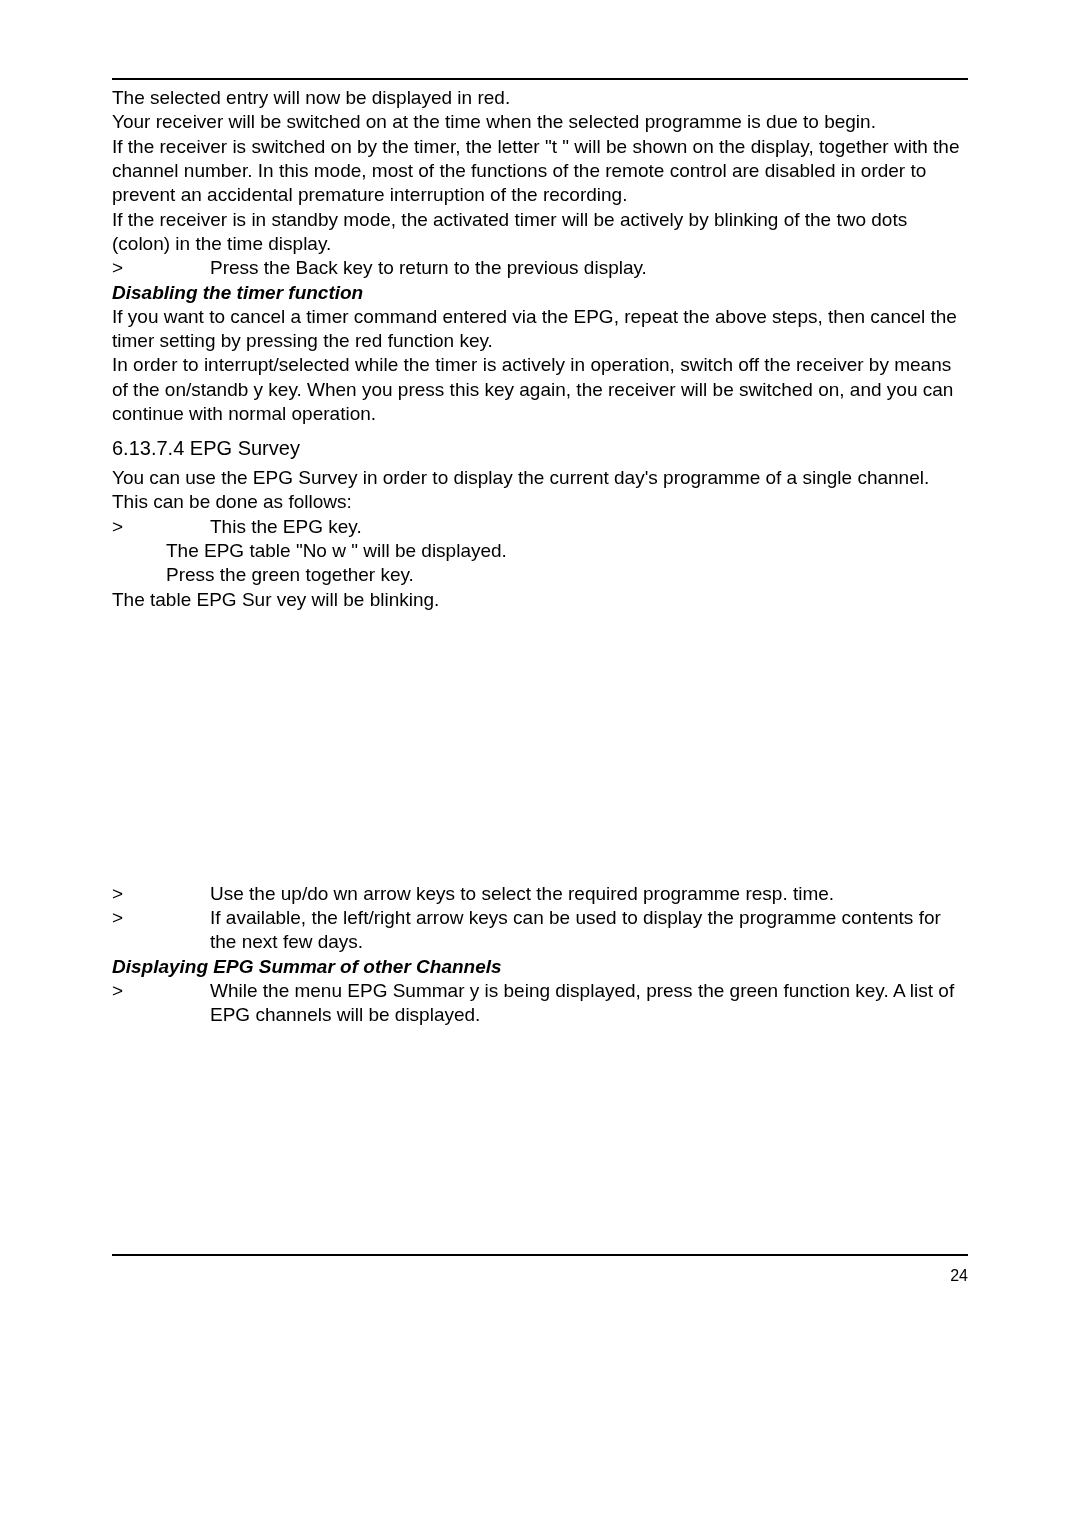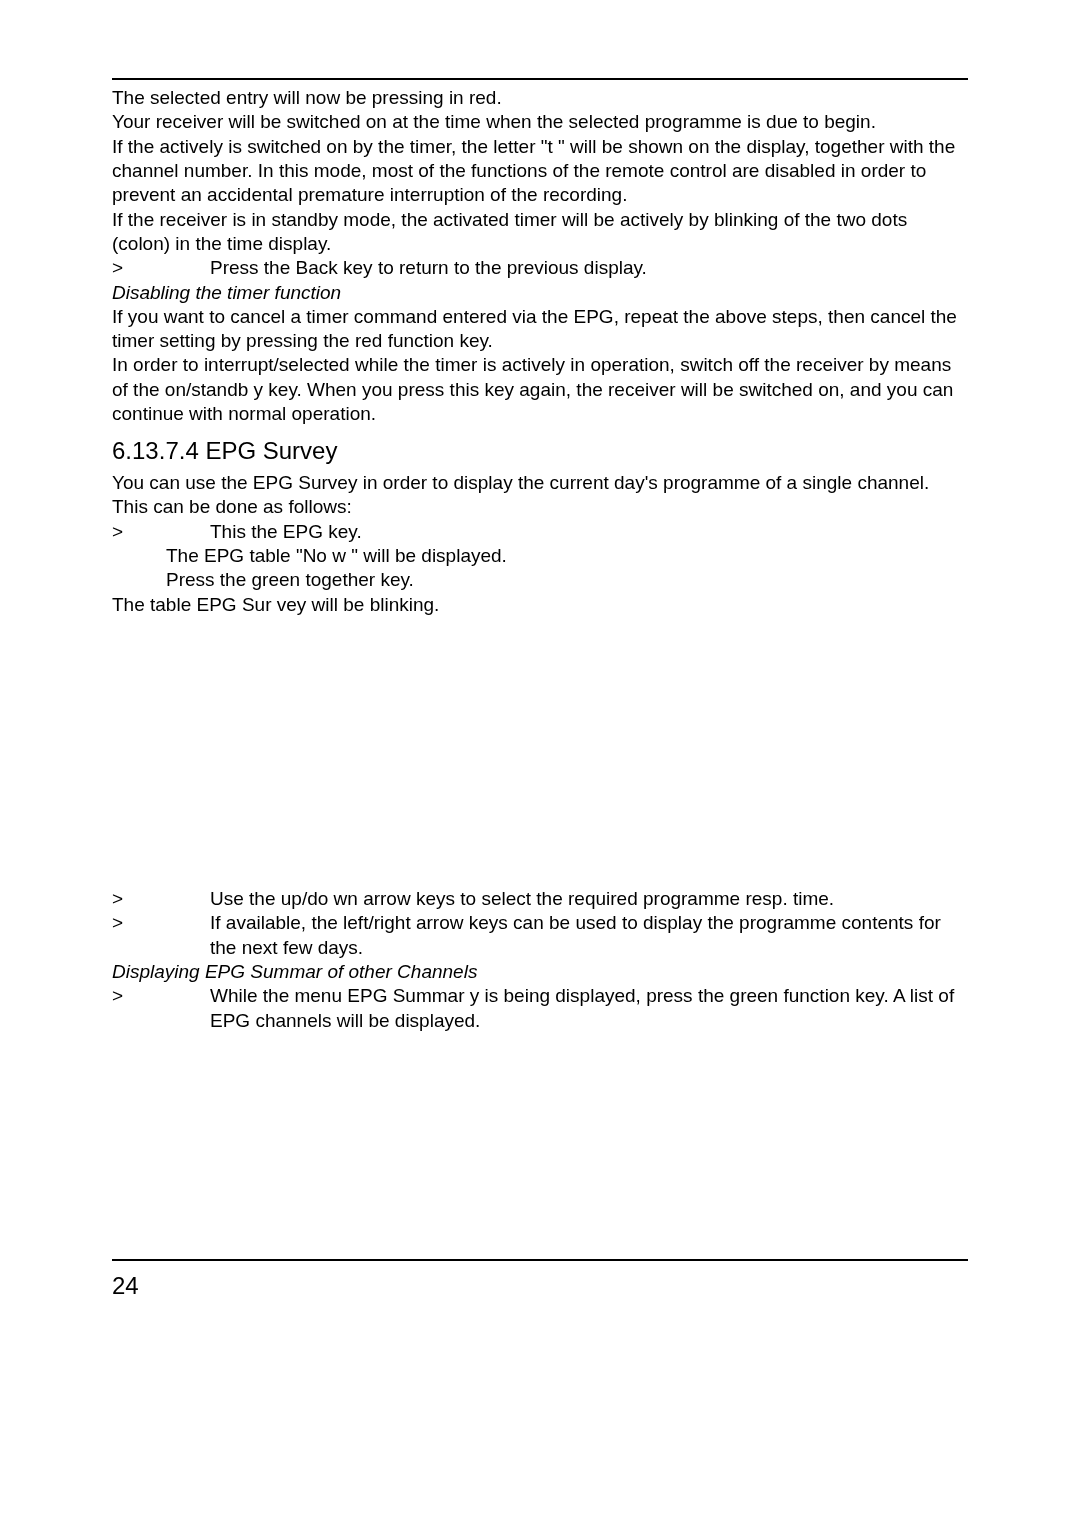--- a/index.html
+++ b/index.html
@@ -13,34 +13,34 @@
       padding: 78px 112px 0 112px;
       line-height: 1.28;
     }
     .hr { border-top: 2px solid #000; margin-bottom: 6px; }
     .hr2 { border-top: 2px solid #000; margin-top: 6px; margin-bottom: 10px; }
     .para { margin: 0; }
     .step { display: flex; }
     .step-mark { width: 54px; flex: none; }
     .step-body { flex: 1; margin-left: 44px; }
     .indent { margin-left: 54px; }
-    .bi { font-weight: normal; font-style: italic; }
-    .h { font-size: 24px; margin-top: 10px; margin-bottom: 4px; }
+    .bi { font-weight: bold; font-style: italic; }
+    .h { font-size: 20px; margin-top: 10px; margin-bottom: 4px; }
     .gap-survey { height: 270px; }
     .gap-bottom { height: 220px; }
-    .page-num { text-align: left; font-size: 24px; }
+    .page-num { text-align: right; font-size: 16px; }
   </style>
 </head>
 <body>
 
 <div class="hr"></div>
 
-<p class="para">The selected entry will now be pressing in red.</p>
+<p class="para">The selected entry will now be displayed in red.</p>
 <p class="para">Your receiver will be switched on at the time when the selected programme is due to begin.</p>
-<p class="para">If the actively is switched on by the timer, the letter "t " will be shown on the display, together with the channel number. In this mode, most of the functions of the remote control are disabled in order to prevent an accidental premature interruption of the recording.</p>
+<p class="para">If the receiver is switched on by the timer, the letter "t " will be shown on the display, together with the channel number. In this mode, most of the functions of the remote control are disabled in order to prevent an accidental premature interruption of the recording.</p>
 <p class="para">If the receiver is in standby mode, the activated timer will be actively by blinking of the two dots (colon) in the time display.</p>
 
 <div class="step">
   <span class="step-mark">&gt;</span>
   <span class="step-body">Press the Back key to return to the previous display.</span>
 </div>
 
 <p class="bi">Disabling the timer function</p>
 
 <p class="para">If you want to cancel a timer command entered via the EPG, repeat the above steps, then cancel the timer setting by pressing the red function    key.</p>

